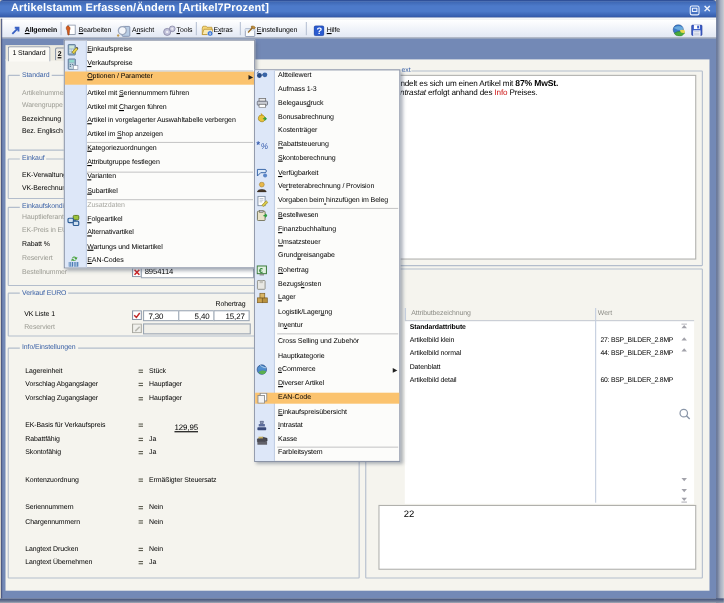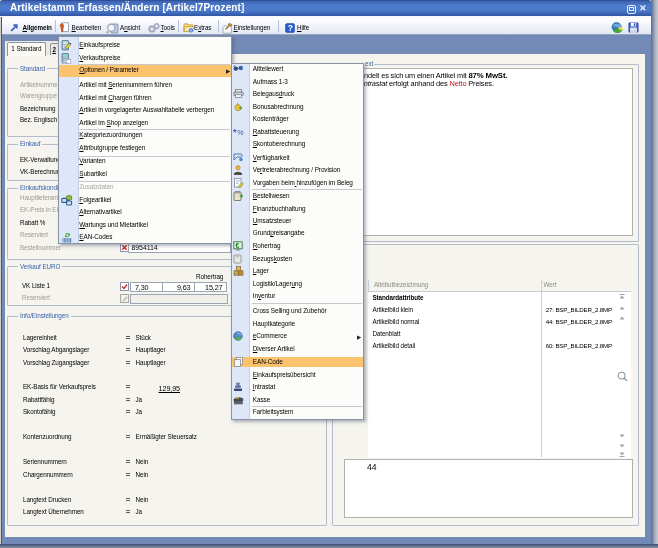--- a/index.html
+++ b/index.html
@@ -120,21 +120,21 @@
 <div class="fl" style="left:18px;top:262.5px;">Verkauf EURO</div>
 <div class="t" style="left:196px;top:272.5px;">Rohertrag</div>
 <div class="t" style="left:22px;top:281.5px;">VK Liste 1</div>
 <div style="position:absolute;left:119.5px;top:281.5px;line-height:0"><svg width="9" height="9" viewBox="0 0 9 9">
         <rect x="0.5" y="0.5" width="8" height="8" fill="#fff" stroke="#8a96a8" stroke-width="1"></rect>
         <path d="M2 4.5 L4 6.5 L7 2.5" stroke="#c02828" stroke-width="1.3" fill="none"></path>
       </svg></div>
 <div class="fld" style="left:129.5px;top:281.5px;width:31px;height:8.5px;"></div>
 <div class="num" style="left:129.5px;top:282.5px;width:19px;">7,30</div>
 <div class="fld" style="left:161.5px;top:281.5px;width:31px;height:8.5px;"></div>
-<div class="num" style="left:161.5px;top:282.5px;width:29px;">9,63</div>
+<div class="num" style="left:161.5px;top:282.5px;width:29px;">5,40</div>
 <div class="fld" style="left:193.5px;top:281.5px;width:31px;height:8.5px;"></div>
 <div class="num" style="left:193.5px;top:282.5px;width:29px;">15,27</div>
 <div class="t gray" style="left:22px;top:293.5px;">Reserviert</div>
 <div style="position:absolute;left:119.5px;top:293.5px;line-height:0"><svg width="9" height="9" viewBox="0 0 9 9">
         <rect x="0.5" y="0.5" width="8" height="8" fill="#f0f0ec" stroke="#a8a8a0" stroke-width="1"></rect>
         <path d="M2.5 6.5 L6.5 2.5 L7.5 3.5 L3.5 7.5 Z" fill="#b8b8b0"></path>
       </svg></div>
 <div class="fld" style="left:129.5px;top:293.5px;width:96px;height:8.5px;background:#f0efe9;"></div>
 <div class="fs" style="left:7px;top:315.5px;width:318px;height:208px;"></div>
 <div class="fl" style="left:18px;top:312.0px;">Info/Einstellungen</div>
@@ -168,21 +168,21 @@
 <div class="ab" style="left:126.3px;top:497.6px;width:3.4px;height:3.4px;border-top:1.1px solid #5e5e52;border-bottom:1.1px solid #5e5e52;box-sizing:border-box;"></div>
 <div class="t" style="left:135.5px;top:495.8px;">Nein</div>
 <div class="t" style="left:23px;top:508.29999999999995px;">Langtext Übernehmen</div>
 <div class="ab" style="left:126.3px;top:510.09999999999997px;width:3.4px;height:3.4px;border-top:1.1px solid #5e5e52;border-bottom:1.1px solid #5e5e52;box-sizing:border-box;"></div>
 <div class="t" style="left:135.5px;top:508.29999999999995px;">Ja</div>
 <div class="num" style="left:133px;top:383.6px;width:47px;text-decoration:underline;">129,95</div>
 <div class="fs" style="left:331.5px;top:63.5px;width:305px;height:176px;"></div>
 <div class="fl" style="left:364px;top:60px;padding:0 1px;">ext</div>
 <div class="fld" style="left:346px;top:67.5px;width:285px;height:166.5px;border-color:#b0b0ac;"></div>
 <div class="t" style="left:364px;top:72.4px;font-size:7.4px;letter-spacing:-0.15px;">ndelt es sich um einen Artikel mit <b style="font-size:7.8px;">87% MwSt.</b></div>
-<div class="t" style="left:363.7px;top:80.4px;font-size:7.4px;letter-spacing:-0.15px;"><i>ntrastat</i> erfolgt anhand des <span style="color:#cc1414">Netto</span> Preises.</div>
+<div class="t" style="left:363.7px;top:80.4px;font-size:7.4px;letter-spacing:-0.15px;"><i>ntrastat</i> erfolgt anhand des <span style="color:#cc1414">Info</span> Preises.</div>
 <div class="fs" style="left:331.5px;top:243.5px;width:305px;height:280px;"></div>
 <div class="t" style="left:373.9px;top:281px;color:#8c8c86;">Attributbezeichnung</div>
 <div class="t" style="left:543.5px;top:281px;color:#8c8c86;">Wert</div>
 <div class="ab" style="left:367.5px;top:291.3px;width:263px;height:166px;background:#fff;border-top:1px solid #c6cad2;"></div>
 <div class="ab" style="left:541px;top:280px;width:1px;height:177px;background:#c4cede;"></div>
 <div class="ab" style="left:367.5px;top:280px;width:1px;height:11px;background:#c4cede;"></div>
 <div class="t" style="left:372.4px;top:294px;font-weight:bold;">Standardattribute</div>
 <div class="t" style="left:372.4px;top:306px;">Artikelbild klein</div>
 <div class="t" style="left:545.8px;top:306px;letter-spacing:-0.18px;font-size:6.2px;">27: BSP_BILDER_2.8MP</div>
 <div class="t" style="left:372.4px;top:318.4px;">Artikelbild normal</div>
@@ -208,21 +208,21 @@
         <path d="M0.5 1.5 L3 4.5 L5.5 1.5 Z" fill="#a2a2aa"></path>
       </svg></div>
 <div style="position:absolute;left:619px;top:443px;line-height:0"><svg width="6" height="6" viewBox="0 0 6 6">
         <path d="M0.5 1.5 L3 4.5 L5.5 1.5 Z" fill="#a2a2aa"></path>
       </svg></div>
 <div style="position:absolute;left:619px;top:451px;line-height:0"><svg width="6" height="6" viewBox="0 0 6 6">
         <path d="M0.5 1.5 L3 4.5 L5.5 1.5 Z" fill="#a2a2aa"></path>
         <rect x="0.5" y="5" width="5" height="1" fill="#a2a2aa"></rect>
       </svg></div>
 <div class="fld" style="left:344px;top:458.5px;width:287px;height:57px;border-color:#b0b0ac;"></div>
-<div class="t" style="left:367px;top:463px;font-size:8.6px;letter-spacing:0;">44</div>
+<div class="t" style="left:367px;top:463px;font-size:8.6px;letter-spacing:0;">22</div>
 <div class="ab" style="box-sizing:border-box;left:57.8px;top:35.5px;width:174.4px;height:208.8px;background:#fcfcfa;border:1px solid #8a93a6;box-shadow:2px 2px 3px rgba(80,90,110,0.45);"></div>
 <div class="ab" style="left:58.8px;top:36.5px;width:19px;height:206.5px;background:#dde7f8;border-right:1px solid #c2cfe4;"></div>
 <div class="ab" style="left:58.8px;top:64.9px;width:172px;height:11.8px;background:#fbc36e;"></div>
 <div class="mi" style="left:226px;top:67.3px;font-size:5.5px;color:#222;">▶</div>
 <div class="mi" style="left:79.3px;top:41.4px;"><u>E</u>inkaufspreise</div>
 <div style="position:absolute;left:60.5px;top:40.4px;line-height:0"><svg width="11" height="11" viewBox="0 0 11 11">
         <rect x="1" y="0.5" width="6.5" height="9.5" rx="0.6" fill="#9ab4c8" stroke="#4a6a88" stroke-width="0.7"></rect>
         <rect x="2" y="1.5" width="4.5" height="2.6" fill="#cfe8d8"></rect>
         <rect x="2" y="5" width="1.4" height="1.2" fill="#e8f0f4"></rect>
         <rect x="4" y="5" width="1.4" height="1.2" fill="#e8f0f4"></rect>

